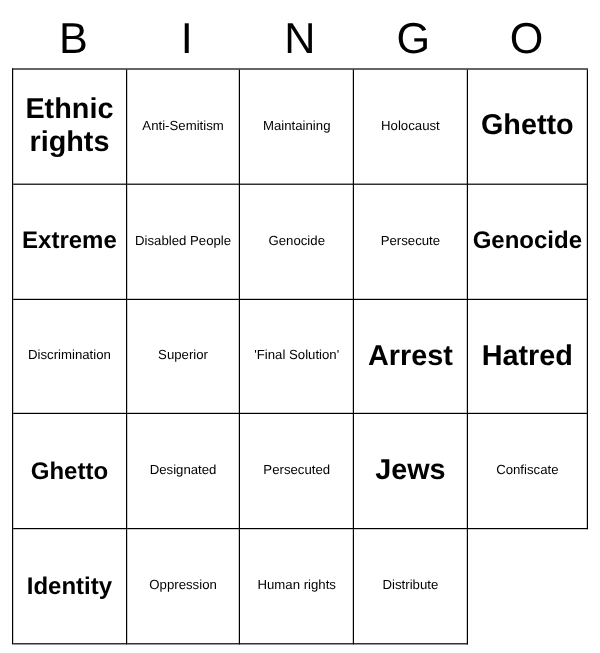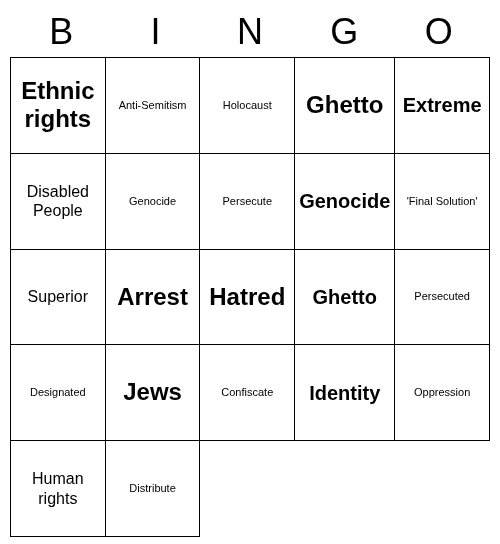--- a/index.html
+++ b/index.html
@@ -65,55 +65,57 @@
       font-size: 24px;
       font-weight: bold;
     }
 
     .size-lg {
       font-size: 20px;
       font-weight: bold;
     }
 
     .size-md {
-      font-size: 16px;
+      font-size: 11px;
     }
 
     .size-sm {
       font-size: 11px;
     }
   </style>
 </head>
 <body>
 
 <div class="bingo-container">
   <div class="bingo-header">
   <span class="bingo-letter">B</span>
       <span class="bingo-letter">I</span>
       <span class="bingo-letter">N</span>
       <span class="bingo-letter">G</span>
       <span class="bingo-letter">O</span>
     </div>
   <div class="bingo-grid">
   <div class="bingo-cell size-xl">Ethnic rights</div>
       <div class="bingo-cell size-sm">Anti-Semitism</div>
+      <div class="bingo-cell size-sm">Maintaining</div>
       <div class="bingo-cell size-sm">Holocaust</div>
       <div class="bingo-cell size-xl">Ghetto</div>
       <div class="bingo-cell size-lg">Extreme</div>
       <div class="bingo-cell size-md">Disabled People</div>
       <div class="bingo-cell size-sm">Genocide</div>
       <div class="bingo-cell size-sm">Persecute</div>
       <div class="bingo-cell size-lg">Genocide</div>
+      <div class="bingo-cell size-sm">Discrimination</div>
+      <div class="bingo-cell size-md">Superior</div>
       <div class="bingo-cell size-sm">'Final Solution'</div>
-      <div class="bingo-cell size-md">Superior</div>
       <div class="bingo-cell size-xl">Arrest</div>
       <div class="bingo-cell size-xl">Hatred</div>
       <div class="bingo-cell size-lg">Ghetto</div>
+      <div class="bingo-cell size-sm">Designated</div>
       <div class="bingo-cell size-sm">Persecuted</div>
-      <div class="bingo-cell size-sm">Designated</div>
       <div class="bingo-cell size-xl">Jews</div>
       <div class="bingo-cell size-sm">Confiscate</div>
       <div class="bingo-cell size-lg">Identity</div>
       <div class="bingo-cell size-sm">Oppression</div>
       <div class="bingo-cell size-md">Human rights</div>
       <div class="bingo-cell size-sm">Distribute</div>
     </div>
 </div>
 
 </body></html>

